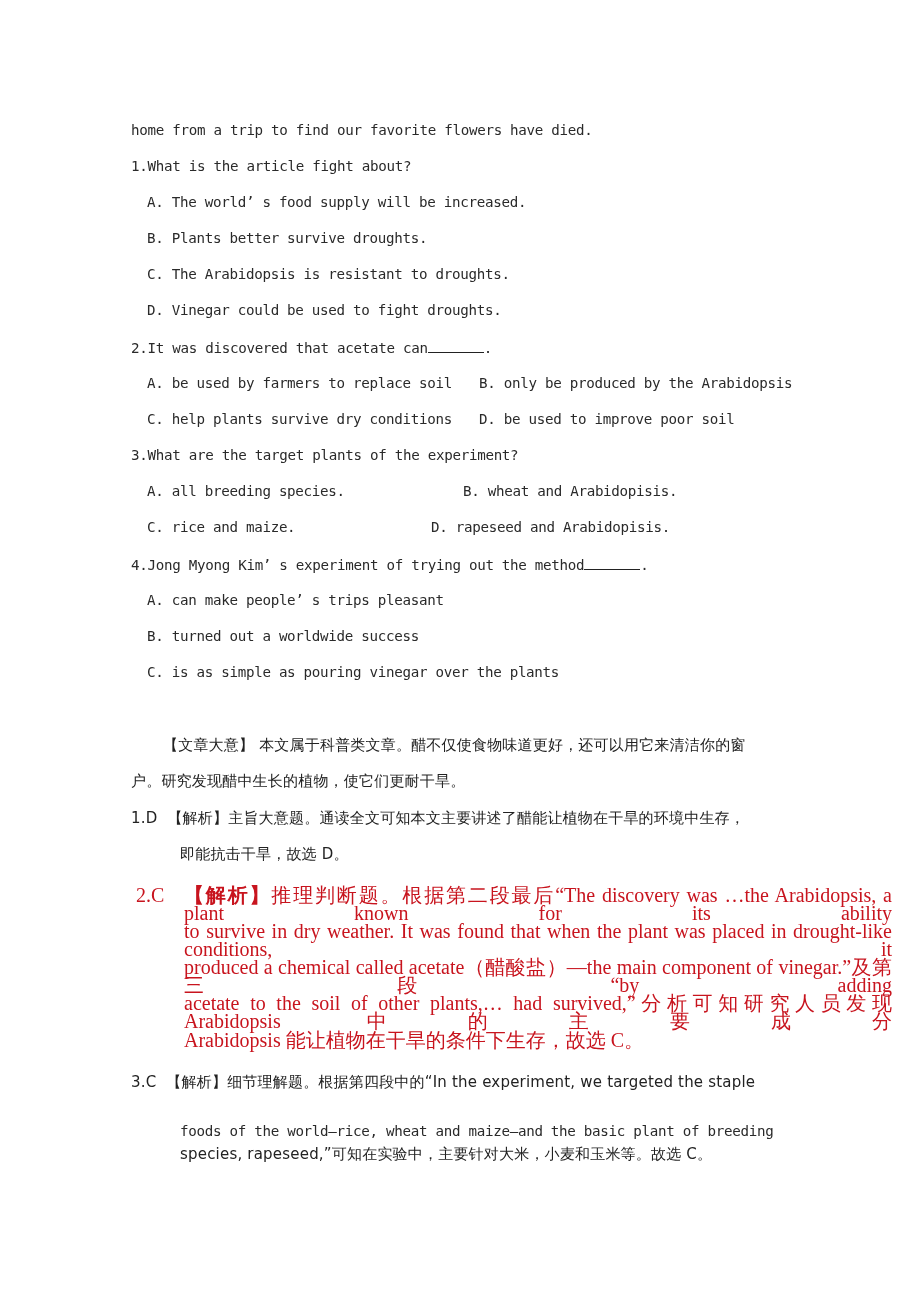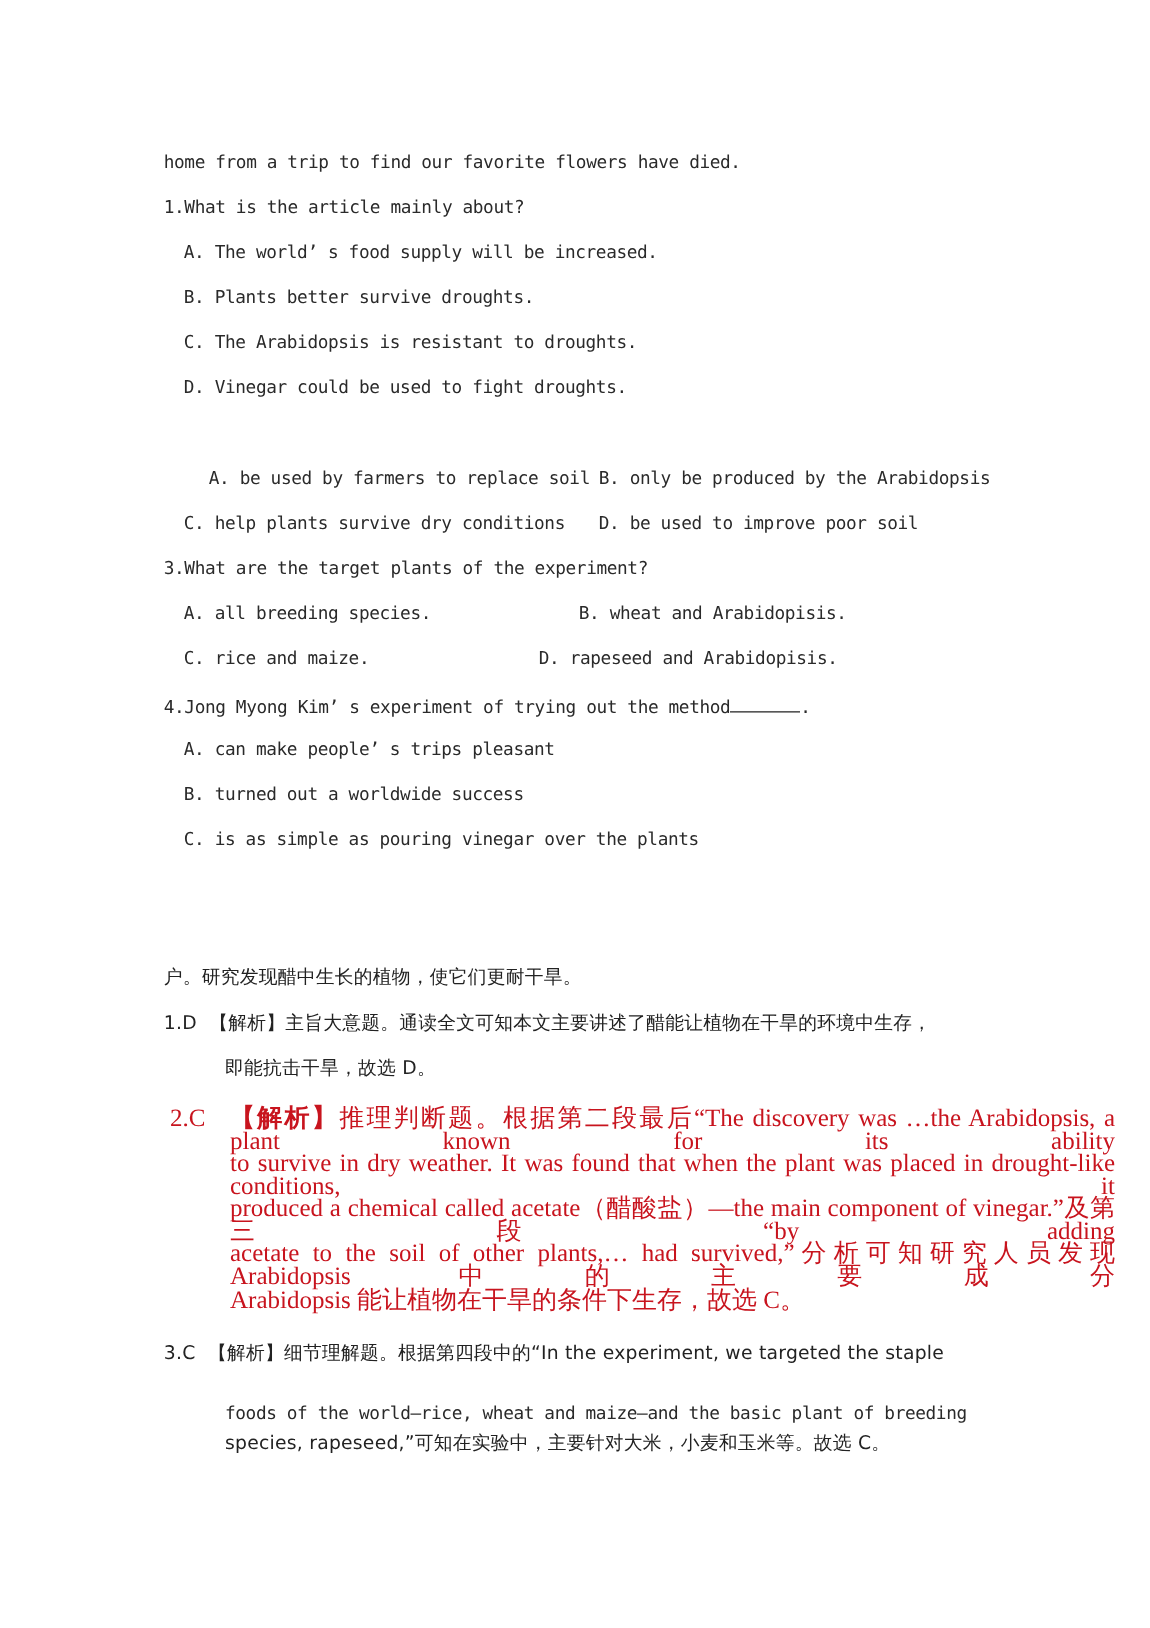--- a/index.html
+++ b/index.html
@@ -31,42 +31,44 @@
   .red.justify { width: 708px; text-align: justify; text-align-last: justify; white-space: normal; }
   .blank { display: inline-block; width: 56px; border-bottom: 1.3px solid #222; height: 14px; vertical-align: baseline; }
 </style>
 </head>
 <body>
 
 <div class="page">
 
   <div class="line" style="left:131px; top:121px;">home from a trip to find our favorite flowers have died.</div>
 
-  <div class="line" style="left:131px; top:157px;"><span>1.</span><span>What is the article mainly about?</span></div>
+  <div class="line" style="left:131px; top:157px;"><span>1.</span><span>What is the article fight about?</span></div>
   <div class="line" style="left:147px; top:193px;"><span>A.</span> <span>The world’ s food supply will be increased.</span></div>
   <div class="line" style="left:147px; top:229px;"><span>B.</span> <span>Plants better survive droughts.</span></div>
   <div class="line" style="left:147px; top:265px;"><span>C.</span> <span>The Arabidopsis is resistant to droughts.</span></div>
   <div class="line" style="left:147px; top:301px;"><span>D.</span> <span>Vinegar could be used to fight droughts.</span></div>
 
-  <div class="line" style="left:147px; top:374px;margin-left:20px;"><span>A.</span> <span>be used by farmers to replace soil</span></div>
+  <div class="line" style="left:131px; top:338px;"><span>2.</span><span>It was discovered that acetate can</span><span class="blank"></span><span>.</span></div>
+  <div class="line" style="left:147px; top:374px;"><span>A.</span> <span>be used by farmers to replace soil</span></div>
   <div class="line" style="left:479px; top:374px;"><span>B.</span> <span>only be produced by the Arabidopsis</span></div>
   <div class="line" style="left:147px; top:410px;"><span>C.</span> <span>help plants survive dry conditions</span></div>
   <div class="line" style="left:479px; top:410px;"><span>D.</span> <span>be used to improve poor soil</span></div>
 
   <div class="line" style="left:131px; top:446px;"><span>3.</span><span>What are the target plants of the experiment?</span></div>
   <div class="line" style="left:147px; top:482px;"><span>A.</span> <span>all breeding species.</span></div>
   <div class="line" style="left:463px; top:482px;"><span>B.</span> <span>wheat and Arabidopisis.</span></div>
   <div class="line" style="left:147px; top:518px;"><span>C.</span> <span>rice and maize.</span></div>
   <div class="line" style="left:431px; top:518px;"><span>D.</span> <span>rapeseed and Arabidopisis.</span></div>
 
   <div class="line" style="left:131px; top:555px;"><span>4.</span><span>Jong Myong Kim’ s experiment of trying out the method</span><span class="blank"></span><span>.</span></div>
   <div class="line" style="left:147px; top:591px;"><span>A.</span> <span>can make people’ s trips pleasant</span></div>
   <div class="line" style="left:147px; top:627px;"><span>B.</span> <span>turned out a worldwide success</span></div>
   <div class="line" style="left:147px; top:663px;"><span>C.</span> <span>is as simple as pouring vinegar over the plants</span></div>
 
+  <div class="line cjk" style="left:163px; top:736px;"><span>【文章大意】</span> <span>本文属于科普类文章。醋不仅使食物味道更好，还可以用它来清洁你的窗</span></div>
   <div class="line cjk" style="left:131px; top:772px;">户。研究发现醋中生长的植物，使它们更耐干旱。</div>
 
   <div class="line cjk" style="left:131px; top:809px;"><span>1.D</span>  <span>【解析】</span><span>主旨大意题。通读全文可知本文主要讲述了醋能让植物在干旱的环境中生存，</span></div>
   <div class="line cjk" style="left:180px; top:845px;">即能抗击干旱，故选 D。</div>
 
   <div class="red" style="left:136px; top:886px;">2.C</div>
   <div class="red justify" style="left:184px; top:886px; width:708px;"><span style="font-weight:bold;">【解析】</span><span>推理判断题。根据第二段最后“The discovery was …the Arabidopsis, a plant known for its ability</span></div>
   <div class="red justify" style="left:184px; top:922px;">to survive in dry weather. It was found that when the plant was placed in drought-like conditions, it</div>
   <div class="red justify" style="left:184px; top:958px;">produced a chemical called acetate（醋酸盐）—the main component of vinegar.”及第三段“by adding</div>
   <div class="red justify" style="left:184px; top:994px;">acetate to the soil of other plants,… had survived,”分析可知研究人员发现 Arabidopsis 中的主要成分</div>

